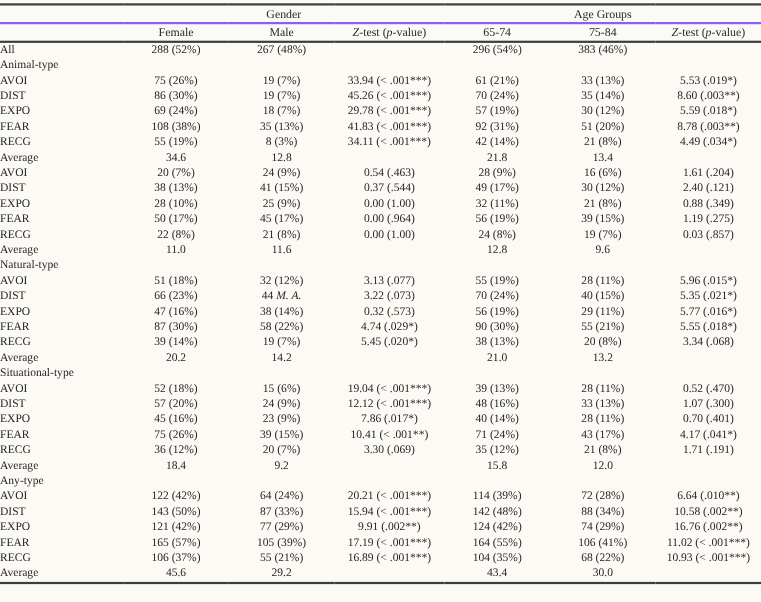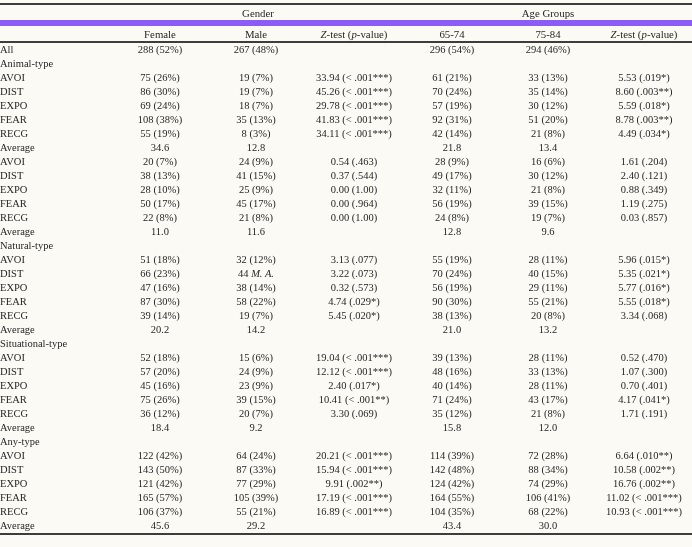--- a/index.html
+++ b/index.html
@@ -9,21 +9,21 @@
     font-family:"Liberation Serif", serif;color:#262626;
   }
   table{
     width:692px;border-collapse:collapse;table-layout:fixed;
     border-top:2px solid #3d3d3d;border-bottom:2px solid #3d3d3d;
   }
   th,td{
     font-weight:normal;font-size:10.5px;height:14px;line-height:14px;
     padding:0;text-align:center;white-space:nowrap;overflow:hidden;
   }
-  thead tr.spanner-row th{height:15px;border-bottom:6px solid #8b5cf6;font-size:10.8px;}
+  thead tr.spanner-row th{height:15px;border-bottom:2px solid #8b5cf6;font-size:10.8px;}
   thead tr.colhead-row th{height:15px;border-bottom:2px solid #3d3d3d;font-size:10.8px;}
   .lbl{text-align:left;}
   .it{font-style:italic;}
 </style>
 </head>
 <body>
 
 <div class="sheet">
   <table>
     <colgroup>
@@ -51,21 +51,21 @@
           <th><span class="it">Z</span><span>-test (</span><span class="it">p</span><span>-value)</span></th>
         </tr>
     </thead>
     <tbody>
         <tr>
           <td class="lbl">All</td>
           <td>288 (52%)</td>
           <td>267 (48%)</td>
           <td></td>
           <td>296 (54%)</td>
-          <td>294 (46%)</td>
+          <td>383 (46%)</td>
           <td></td>
         </tr>
         <tr>
           <td class="lbl" colspan="7">Animal-type</td>
         </tr>
         <tr>
           <td class="lbl">AVOI</td>
           <td>75 (26%)</td>
           <td>19 (7%)</td>
           <td>33.94 (&lt; .001***)</td>
@@ -247,21 +247,21 @@
           <td>24 (9%)</td>
           <td>12.12 (&lt; .001***)</td>
           <td>48 (16%)</td>
           <td>33 (13%)</td>
           <td>1.07 (.300)</td>
         </tr>
         <tr>
           <td class="lbl">EXPO</td>
           <td>45 (16%)</td>
           <td>23 (9%)</td>
-          <td>2.40 (.017*)</td>
+          <td>7.86 (.017*)</td>
           <td>40 (14%)</td>
           <td>28 (11%)</td>
           <td>0.70 (.401)</td>
         </tr>
         <tr>
           <td class="lbl">FEAR</td>
           <td>75 (26%)</td>
           <td>39 (15%)</td>
           <td>10.41 (&lt; .001**)</td>
           <td>71 (24%)</td>

